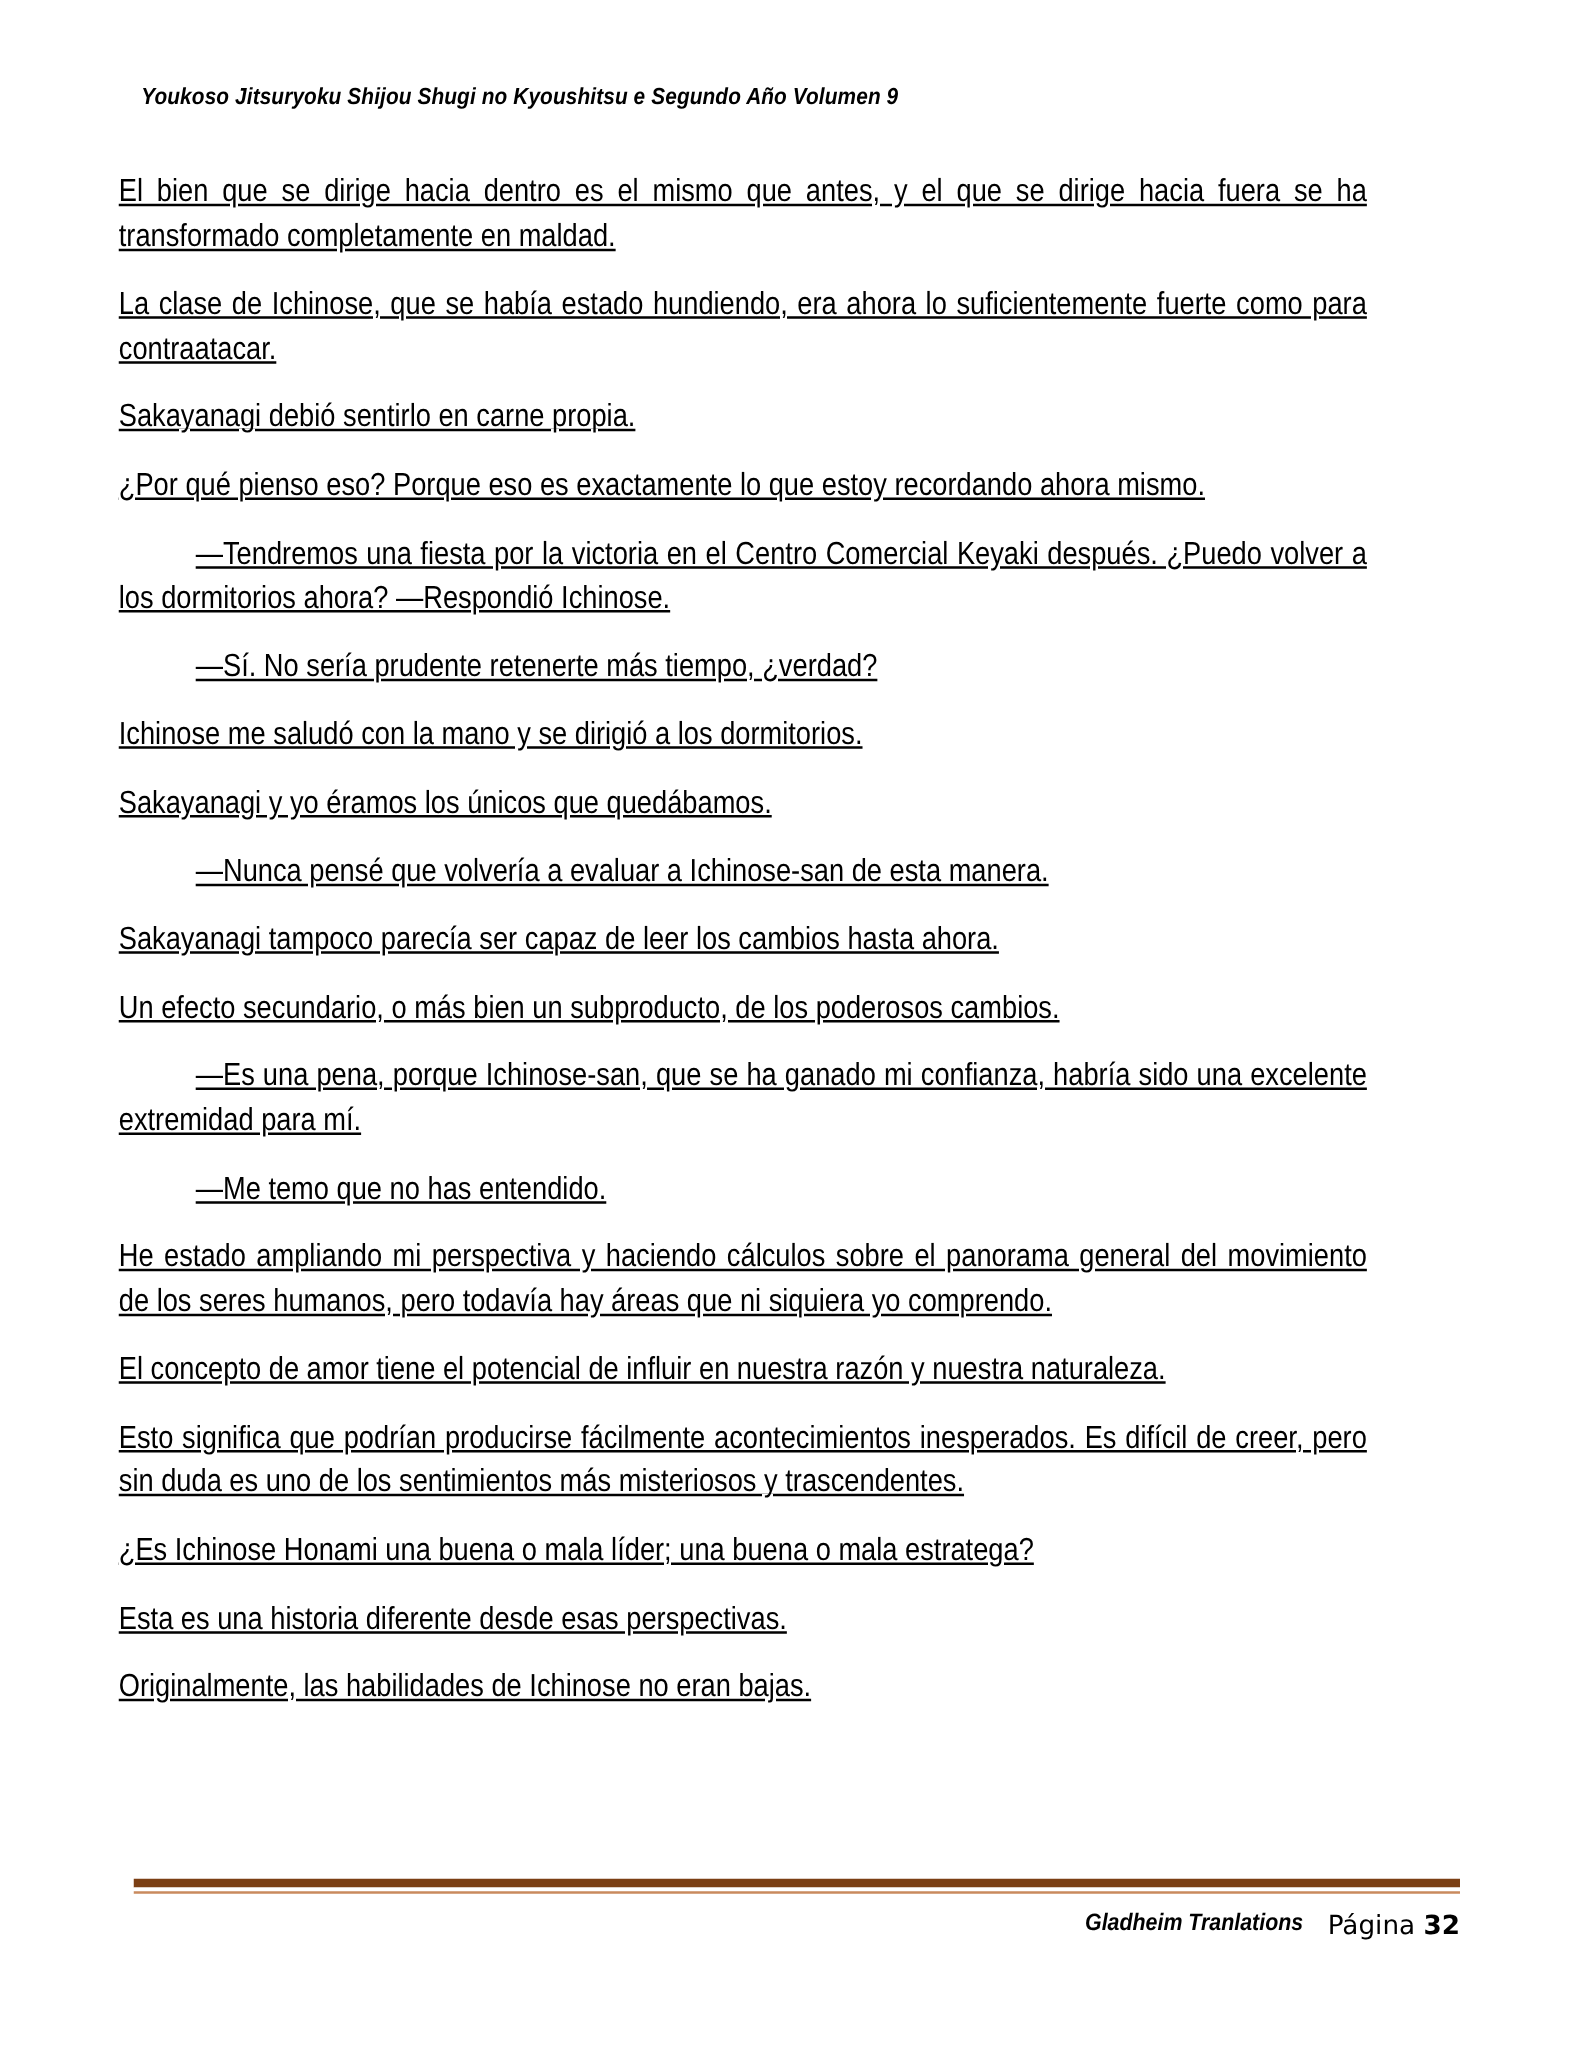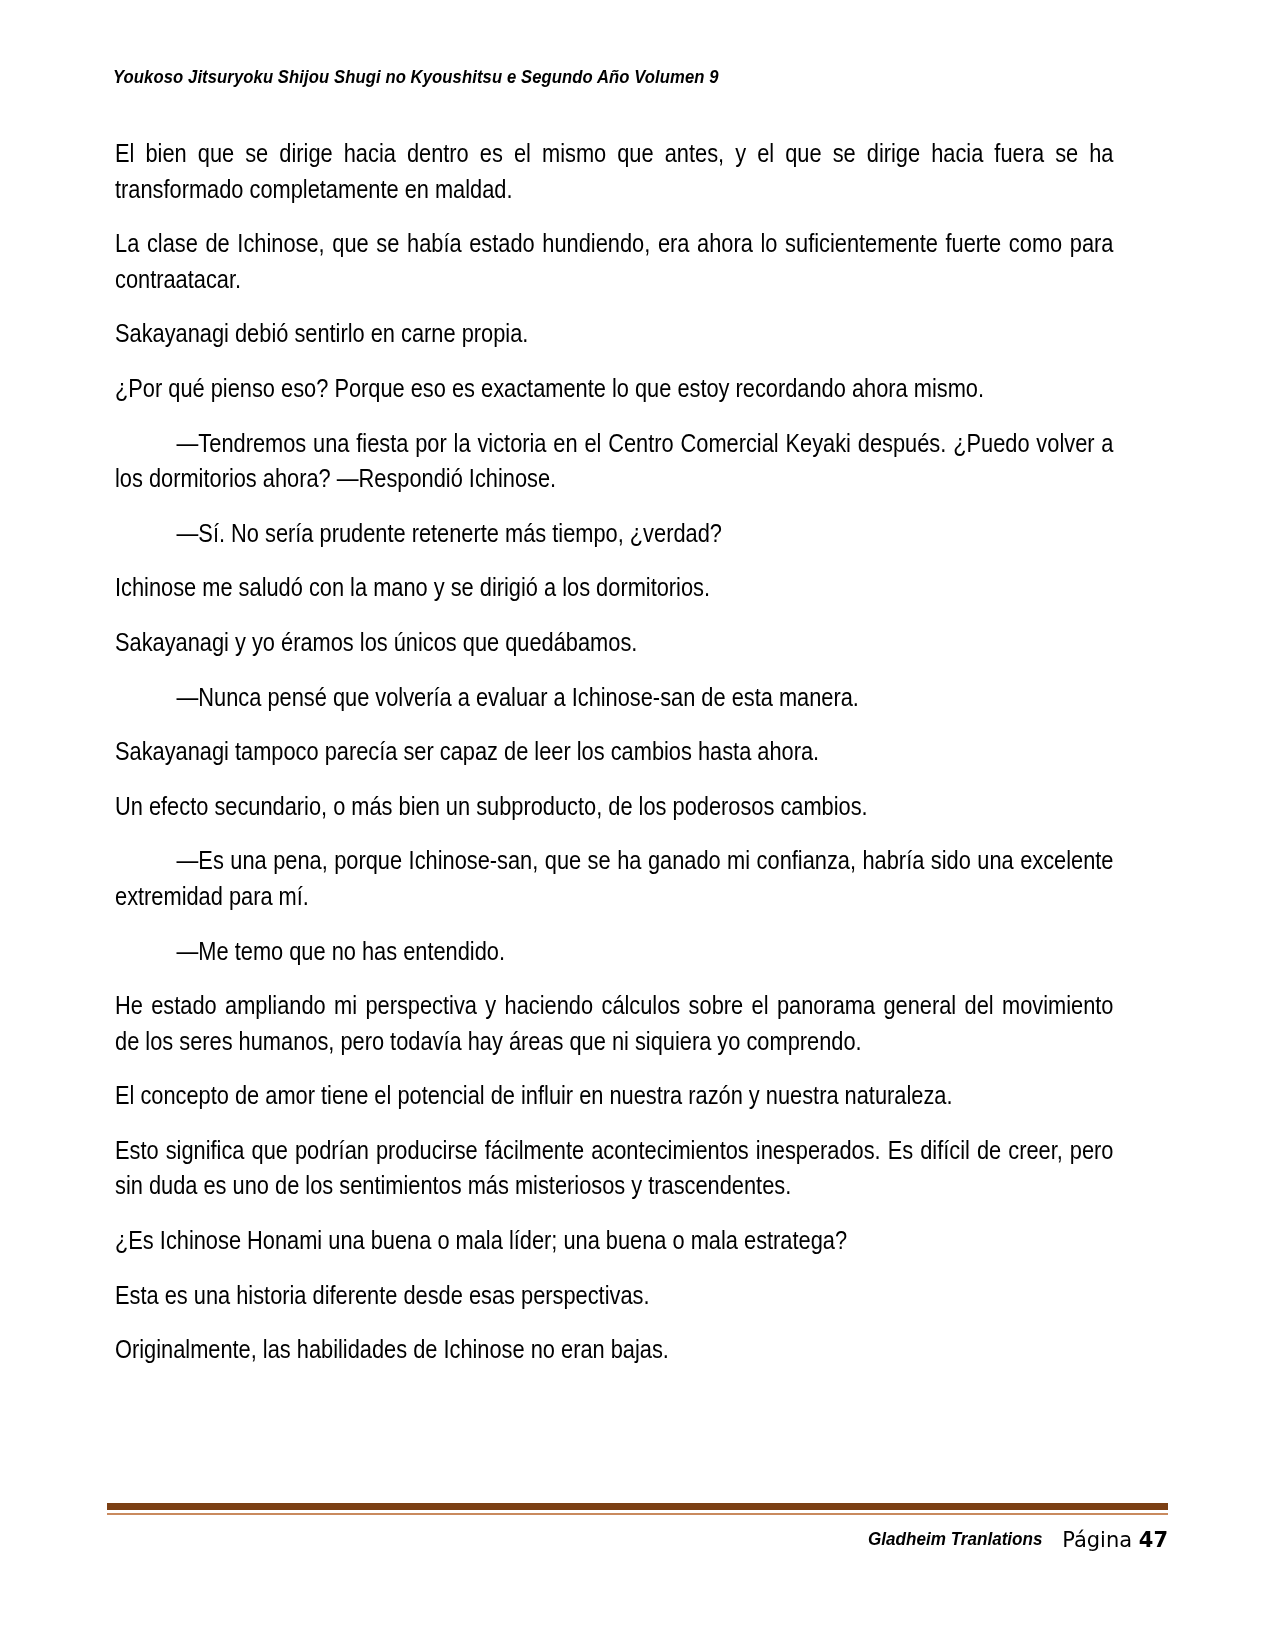--- a/index.html
+++ b/index.html
@@ -35,22 +35,23 @@
     white-space: nowrap;
     transform: scaleX(0.90);
     transform-origin: left center;
     display: inline-block;
   }
 
   
   .body-column {
     position: absolute;
     top: 136px;
-    left: 115px;
+    left: 95px;
     width: 999px;
+    text-decoration: underline;
   }
   .para {
     margin: 0 0 19px 0;
     font-family: "Liberation Sans", sans-serif;
     font-size: 25.5px;
     line-height: 35.6px;
     color: #000000;
     text-align: justify;
     text-justify: inter-word;
     transform: scaleX(0.855);
@@ -157,17 +158,17 @@
 
   <div class="footer-rules">
     <div class="rule-thick" style="background: rgb(123, 63, 20);"></div>
     <div class="rule-gap"></div>
     <div class="rule-thin" style="background: rgb(201, 138, 94);"></div>
   </div>
 
   <div class="page-footer">
     <span class="footer-left">Gladheim Tranlations</span>
     <span class="footer-right">
-      <span>Página </span><span class="page-num">47</span>
+      <span>Página </span><span class="page-num">32</span>
     </span>
   </div>
 
 </div>
 
 </body></html>

